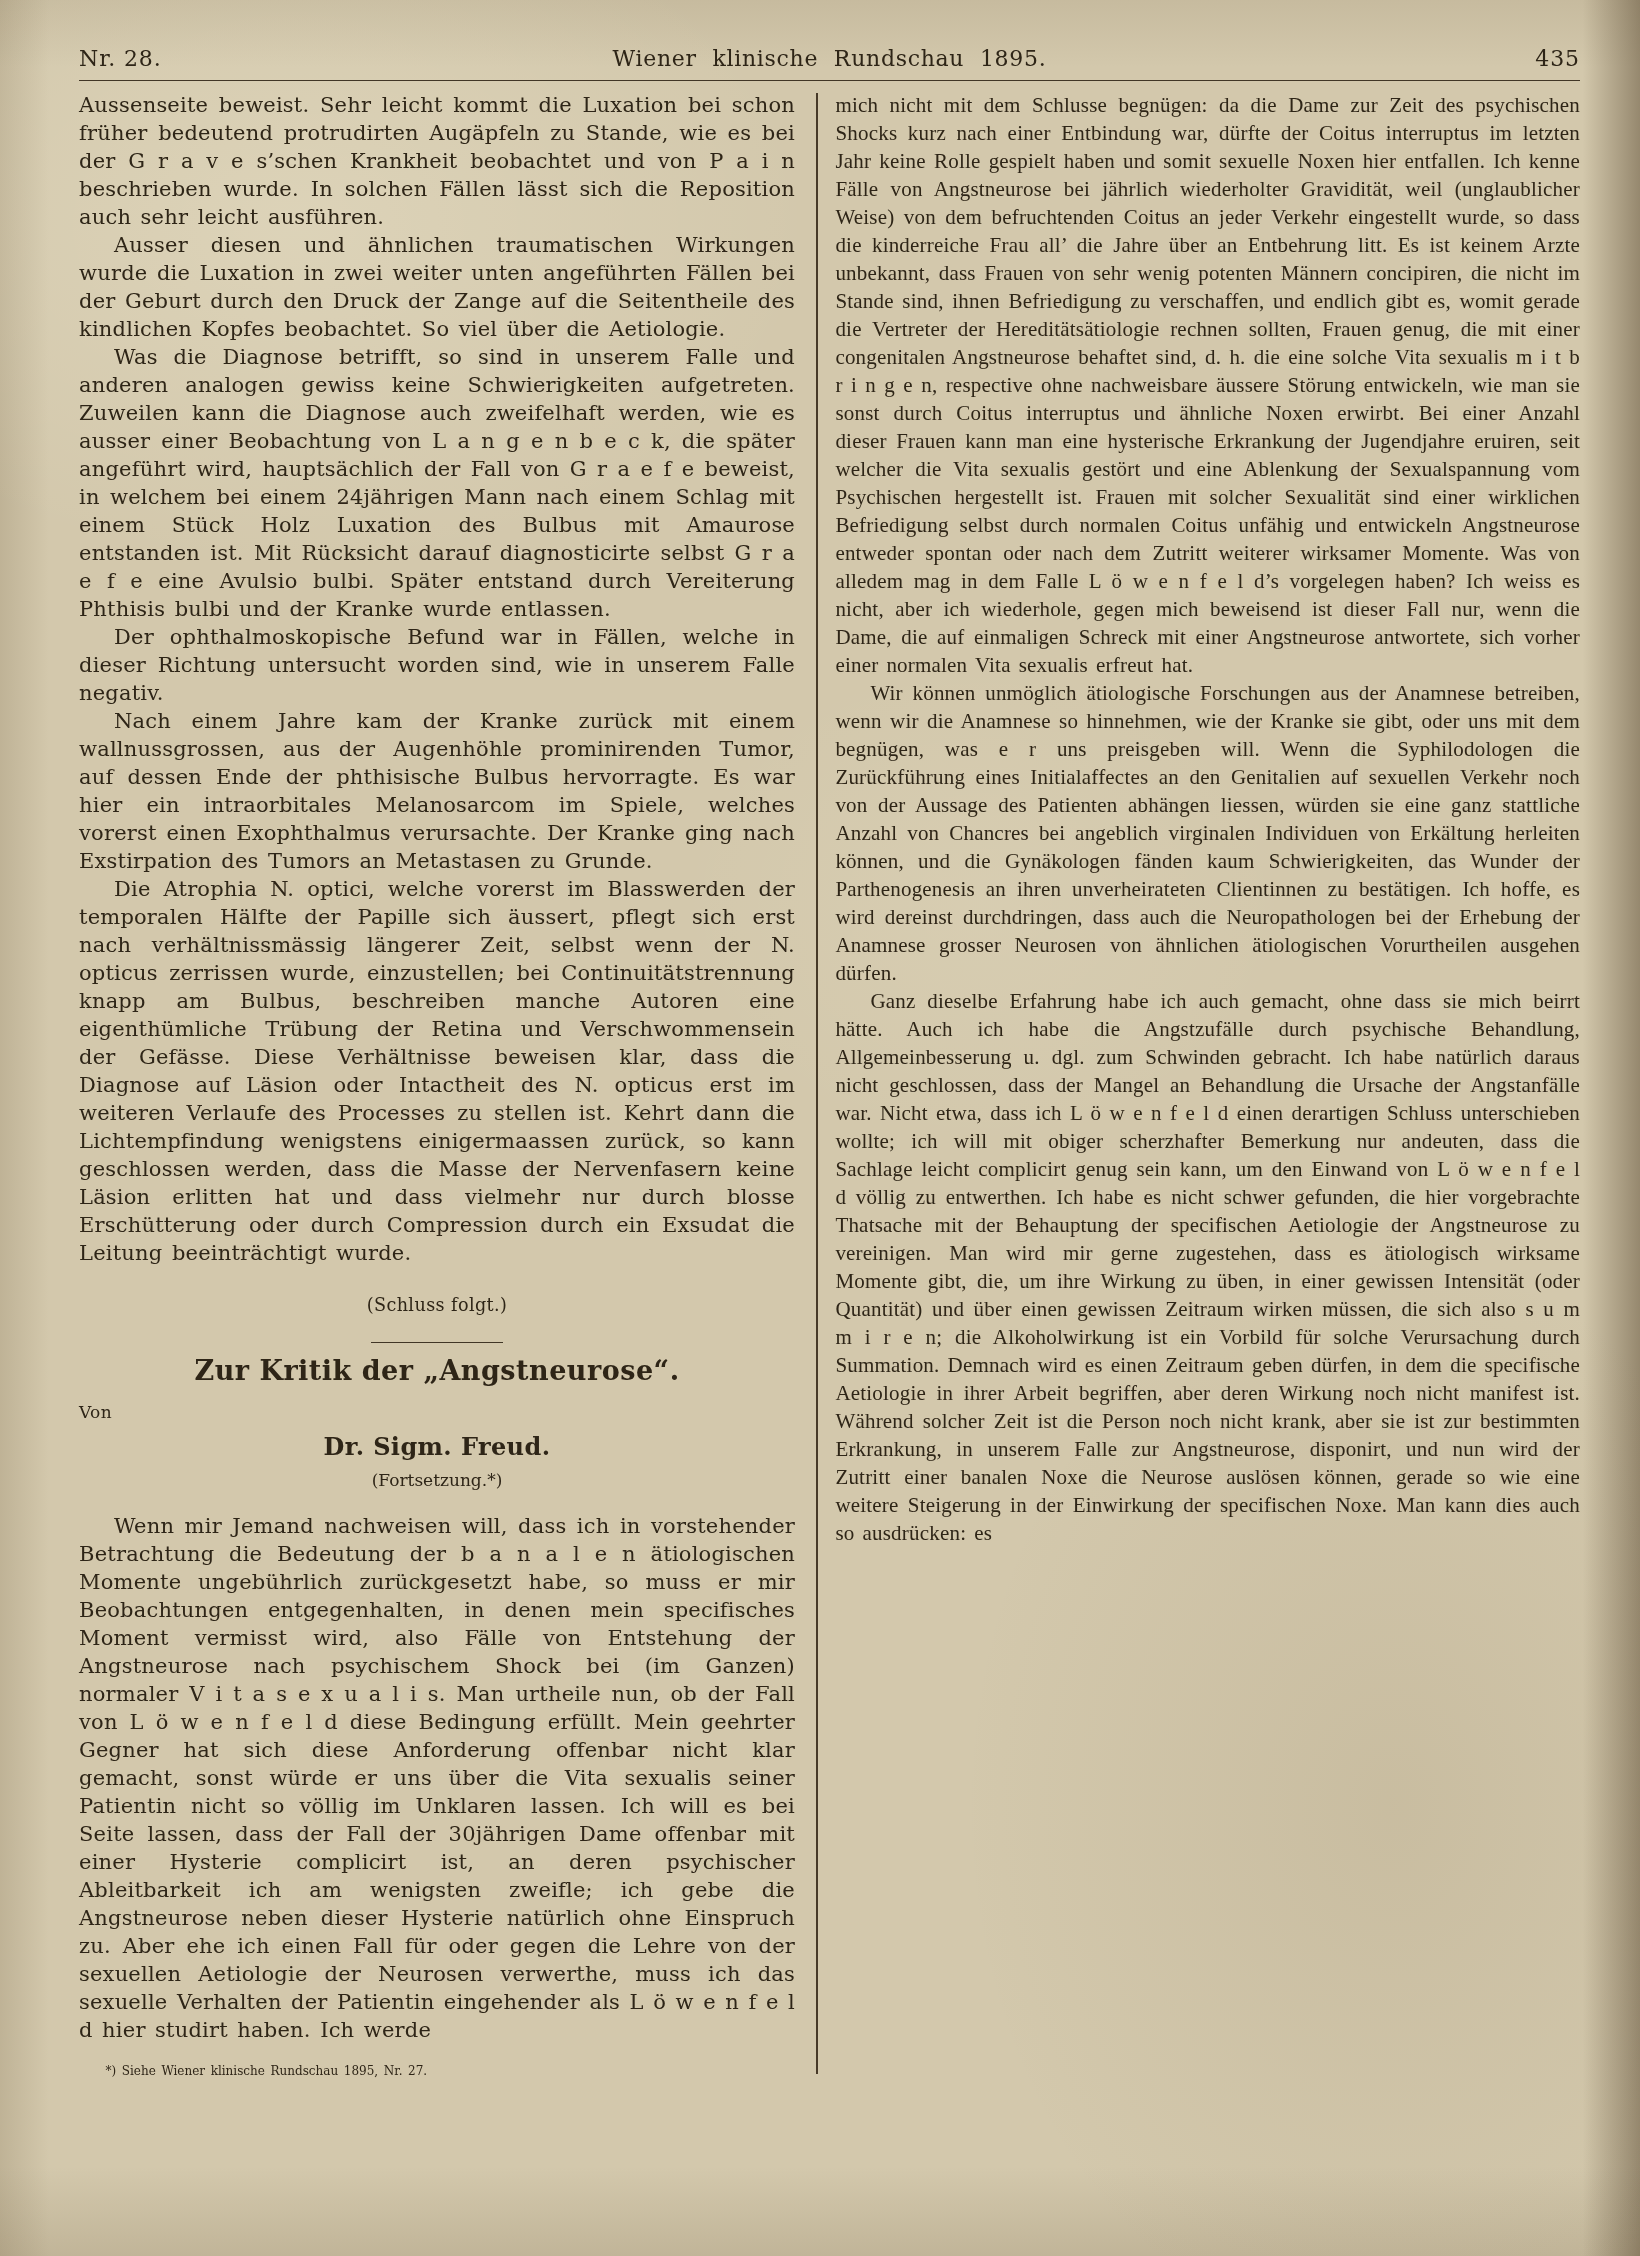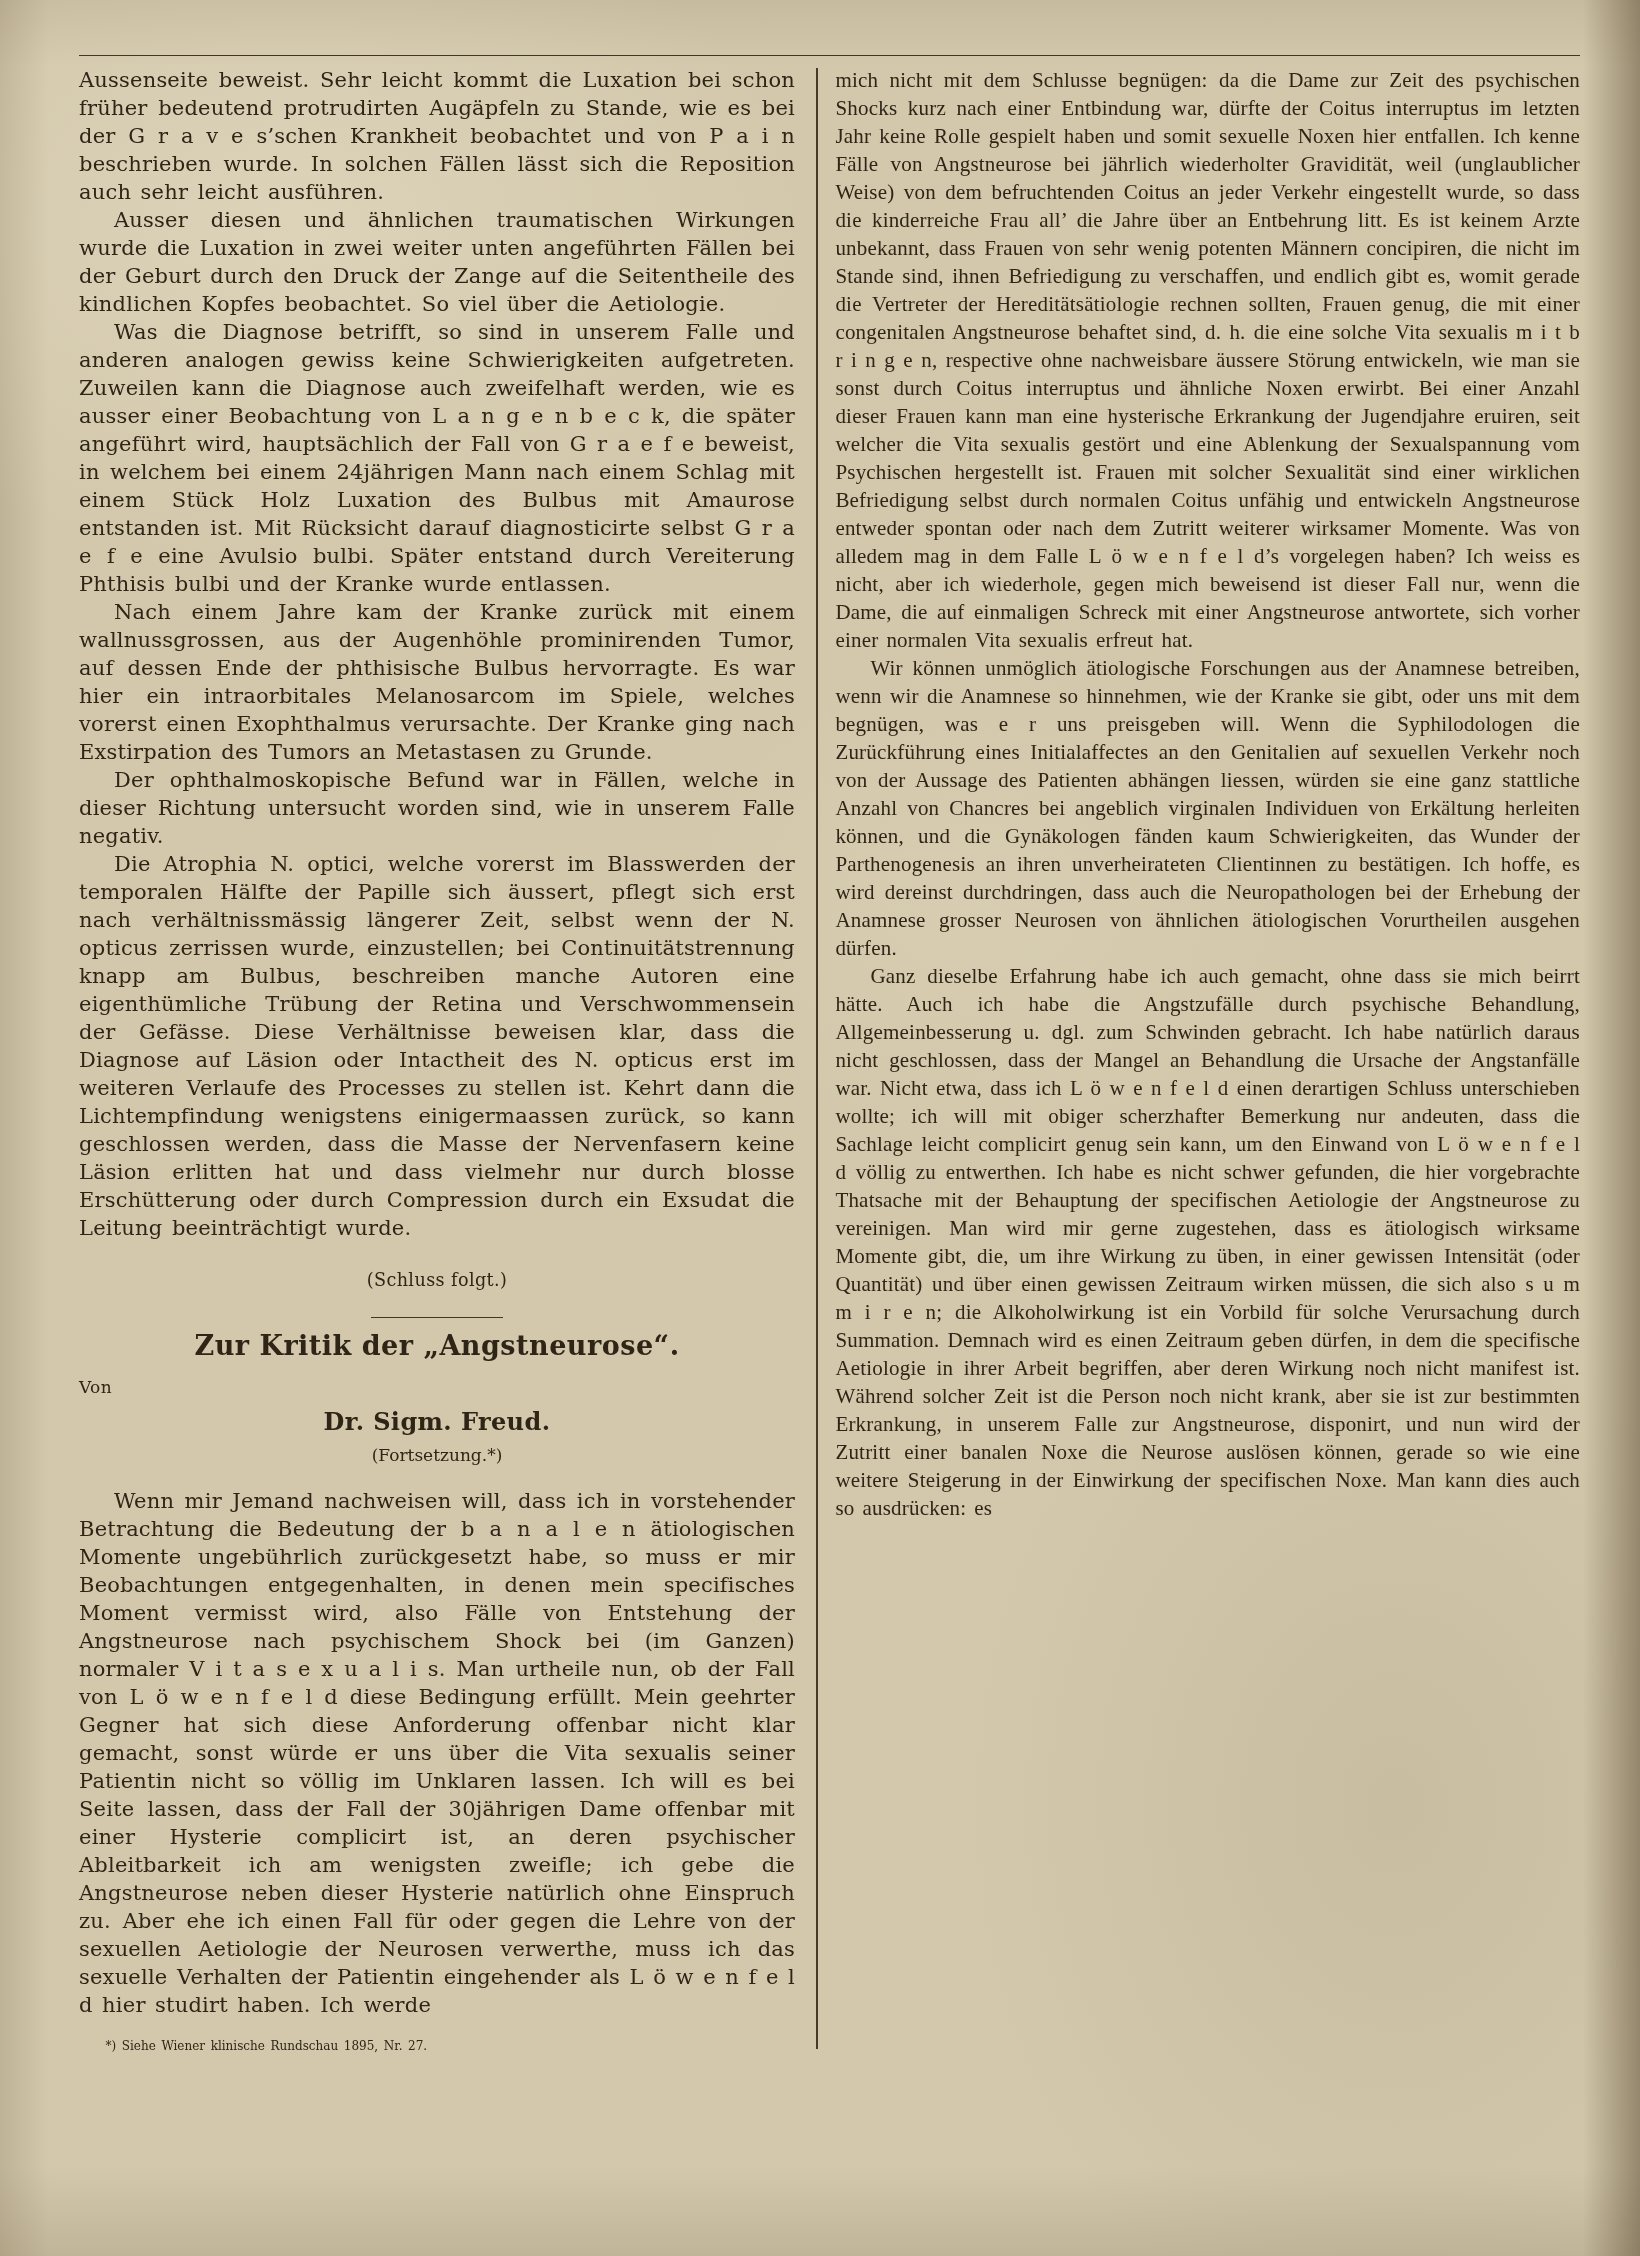--- a/index.html
+++ b/index.html
@@ -118,31 +118,36 @@
     margin-top: 16px;
     text-indent: 26.5px;
     word-spacing: 1.8px;
   }
 </style>
 </head>
 <body>
 
 <div class="page">
 
+  <header class="page-header">
+    <span class="issue">Nr. 28.</span>
+    <span class="journal">Wiener klinische Rundschau 1895.</span>
+    <span class="pagenum">435</span>
+  </header>
 
   <div class="header-rule"></div>
 
   <main class="columns">
 
     <section class="col-left">
       <p class="body noindent">Aussenseite beweist. Sehr leicht kommt die Luxation bei schon früher bedeutend protrudirten Augäpfeln zu Stande, wie es bei der G r a v e s’schen Krankheit beobachtet und von P a i n beschrieben wurde. In solchen Fällen lässt sich die Reposition auch sehr leicht ausführen.</p>
       <p class="body">Ausser diesen und ähnlichen traumatischen Wirkungen wurde die Luxation in zwei weiter unten angeführten Fällen bei der Geburt durch den Druck der Zange auf die Seitentheile des kindlichen Kopfes beobachtet. So viel über die Aetiologie.</p>
       <p class="body">Was die Diagnose betrifft, so sind in unserem Falle und anderen analogen gewiss keine Schwierigkeiten aufgetreten. Zuweilen kann die Diagnose auch zweifelhaft werden, wie es ausser einer Beobachtung von L a n g e n b e c k, die später angeführt wird, hauptsächlich der Fall von G r a e f e beweist, in welchem bei einem 24jährigen Mann nach einem Schlag mit einem Stück Holz Luxation des Bulbus mit Amaurose entstanden ist. Mit Rücksicht darauf diagnosticirte selbst G r a e f e eine Avulsio bulbi. Später entstand durch Vereiterung Phthisis bulbi und der Kranke wurde entlassen.</p>
+      <p class="body">Der ophthalmoskopische Befund war in Fällen, welche in dieser Richtung untersucht worden sind, wie in unserem Falle negativ.</p>
       <p class="body">Nach einem Jahre kam der Kranke zurück mit einem wallnussgrossen, aus der Augenhöhle prominirenden Tumor, auf dessen Ende der phthisische Bulbus hervorragte. Es war hier ein intraorbitales Melanosarcom im Spiele, welches vorerst einen Exophthalmus verursachte. Der Kranke ging nach Exstirpation des Tumors an Metastasen zu Grunde.</p>
-      <p class="body">Der ophthalmoskopische Befund war in Fällen, welche in dieser Richtung untersucht worden sind, wie in unserem Falle negativ.</p>
       <p class="body">Die Atrophia N. optici, welche vorerst im Blasswerden der temporalen Hälfte der Papille sich äussert, pflegt sich erst nach verhältnissmässig längerer Zeit, selbst wenn der N. opticus zerrissen wurde, einzustellen; bei Continuitätstrennung knapp am Bulbus, beschreiben manche Autoren eine eigenthümliche Trübung der Retina und Verschwommensein der Gefässe. Diese Verhältnisse beweisen klar, dass die Diagnose auf Läsion oder Intactheit des N. opticus erst im weiteren Verlaufe des Processes zu stellen ist. Kehrt dann die Lichtempfindung wenigstens einigermaassen zurück, so kann geschlossen werden, dass die Masse der Nervenfasern keine Läsion erlitten hat und dass vielmehr nur durch blosse Erschütterung oder durch Compression durch ein Exsudat die Leitung beeinträchtigt wurde.</p>
 
       <p class="closing">(Schluss folgt.)</p>
 
       <div class="article-divider"></div>
 
       <h1 class="article-title">Zur Kritik der „Angstneurose“.</h1>
       <p class="byline-label">Von</p>
       <p class="author">Dr. Sigm. Freud.</p>
       <p class="continuation">(Fortsetzung.*)</p>

